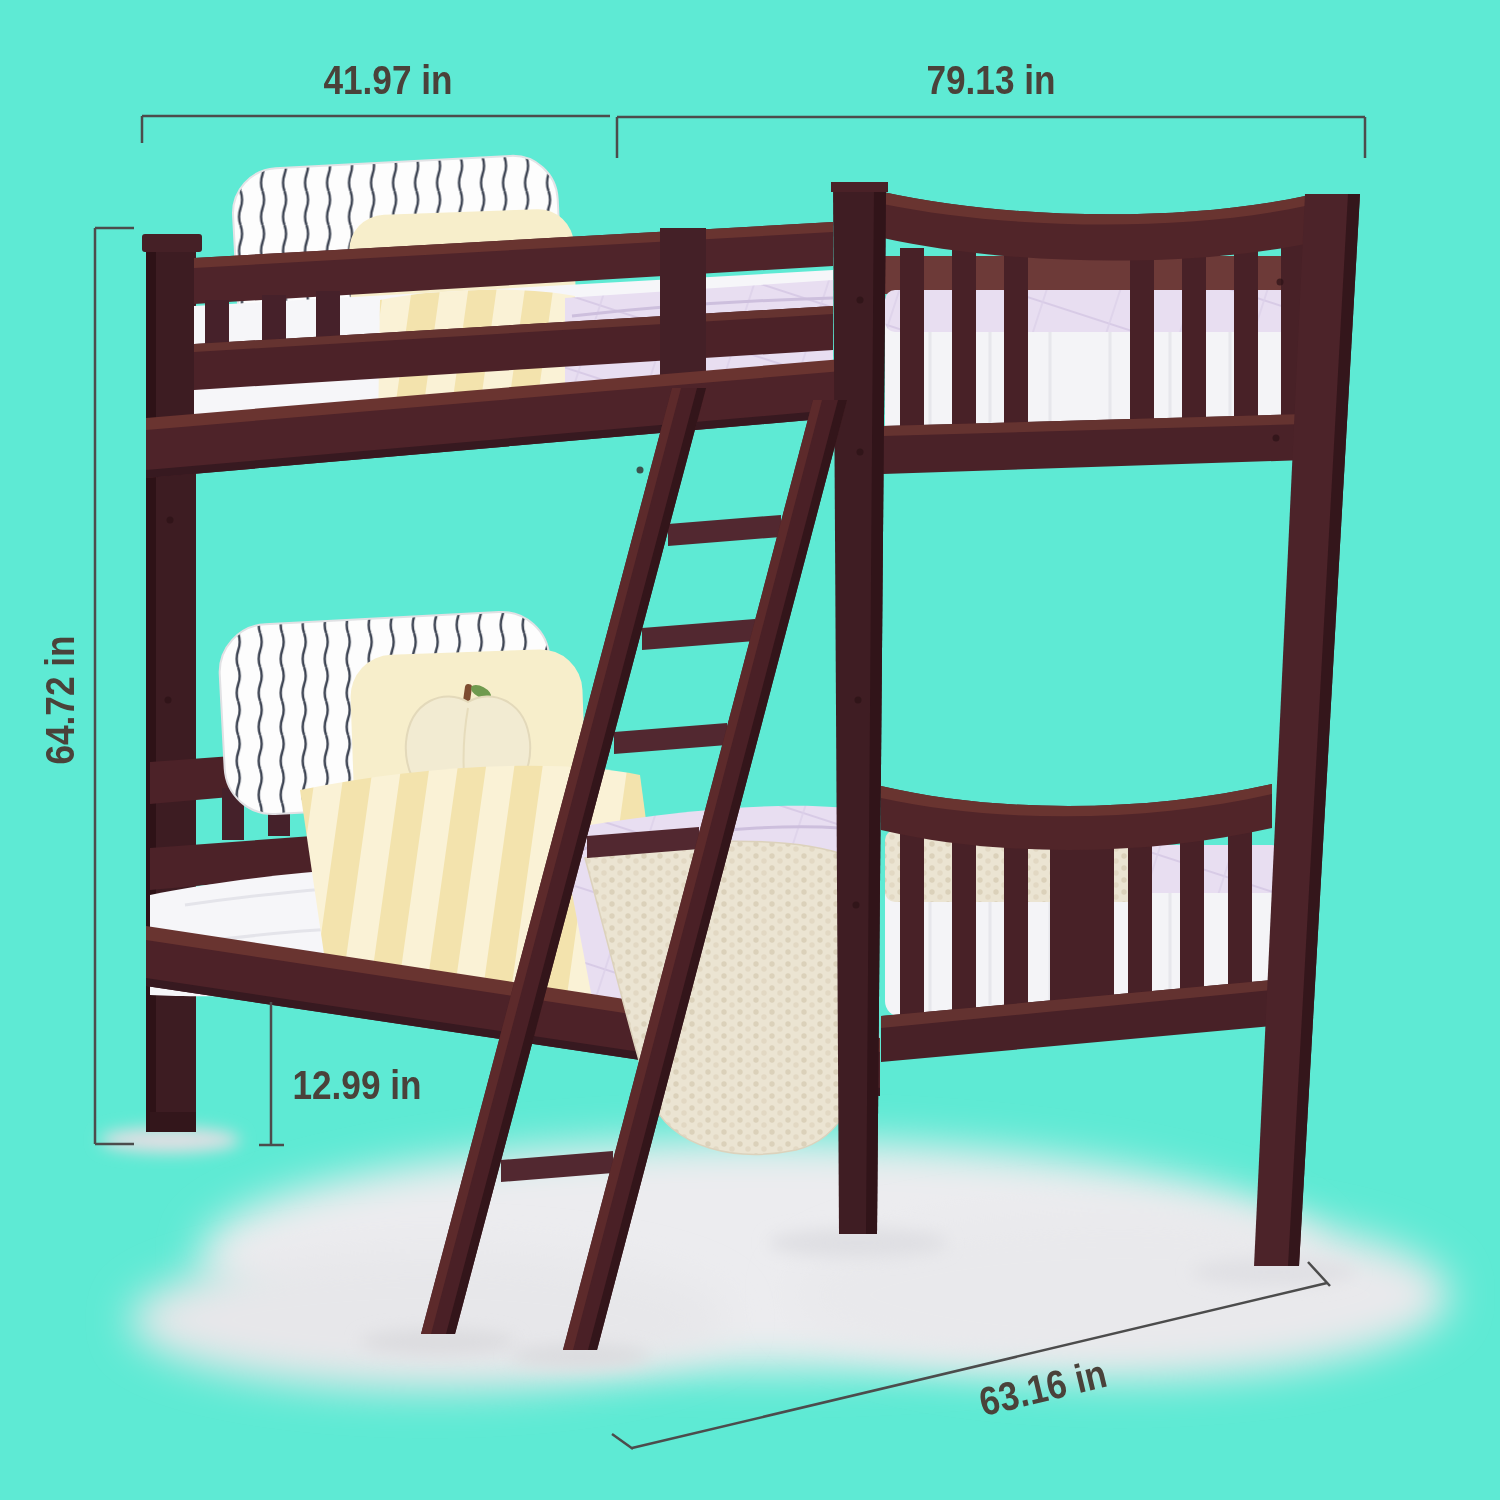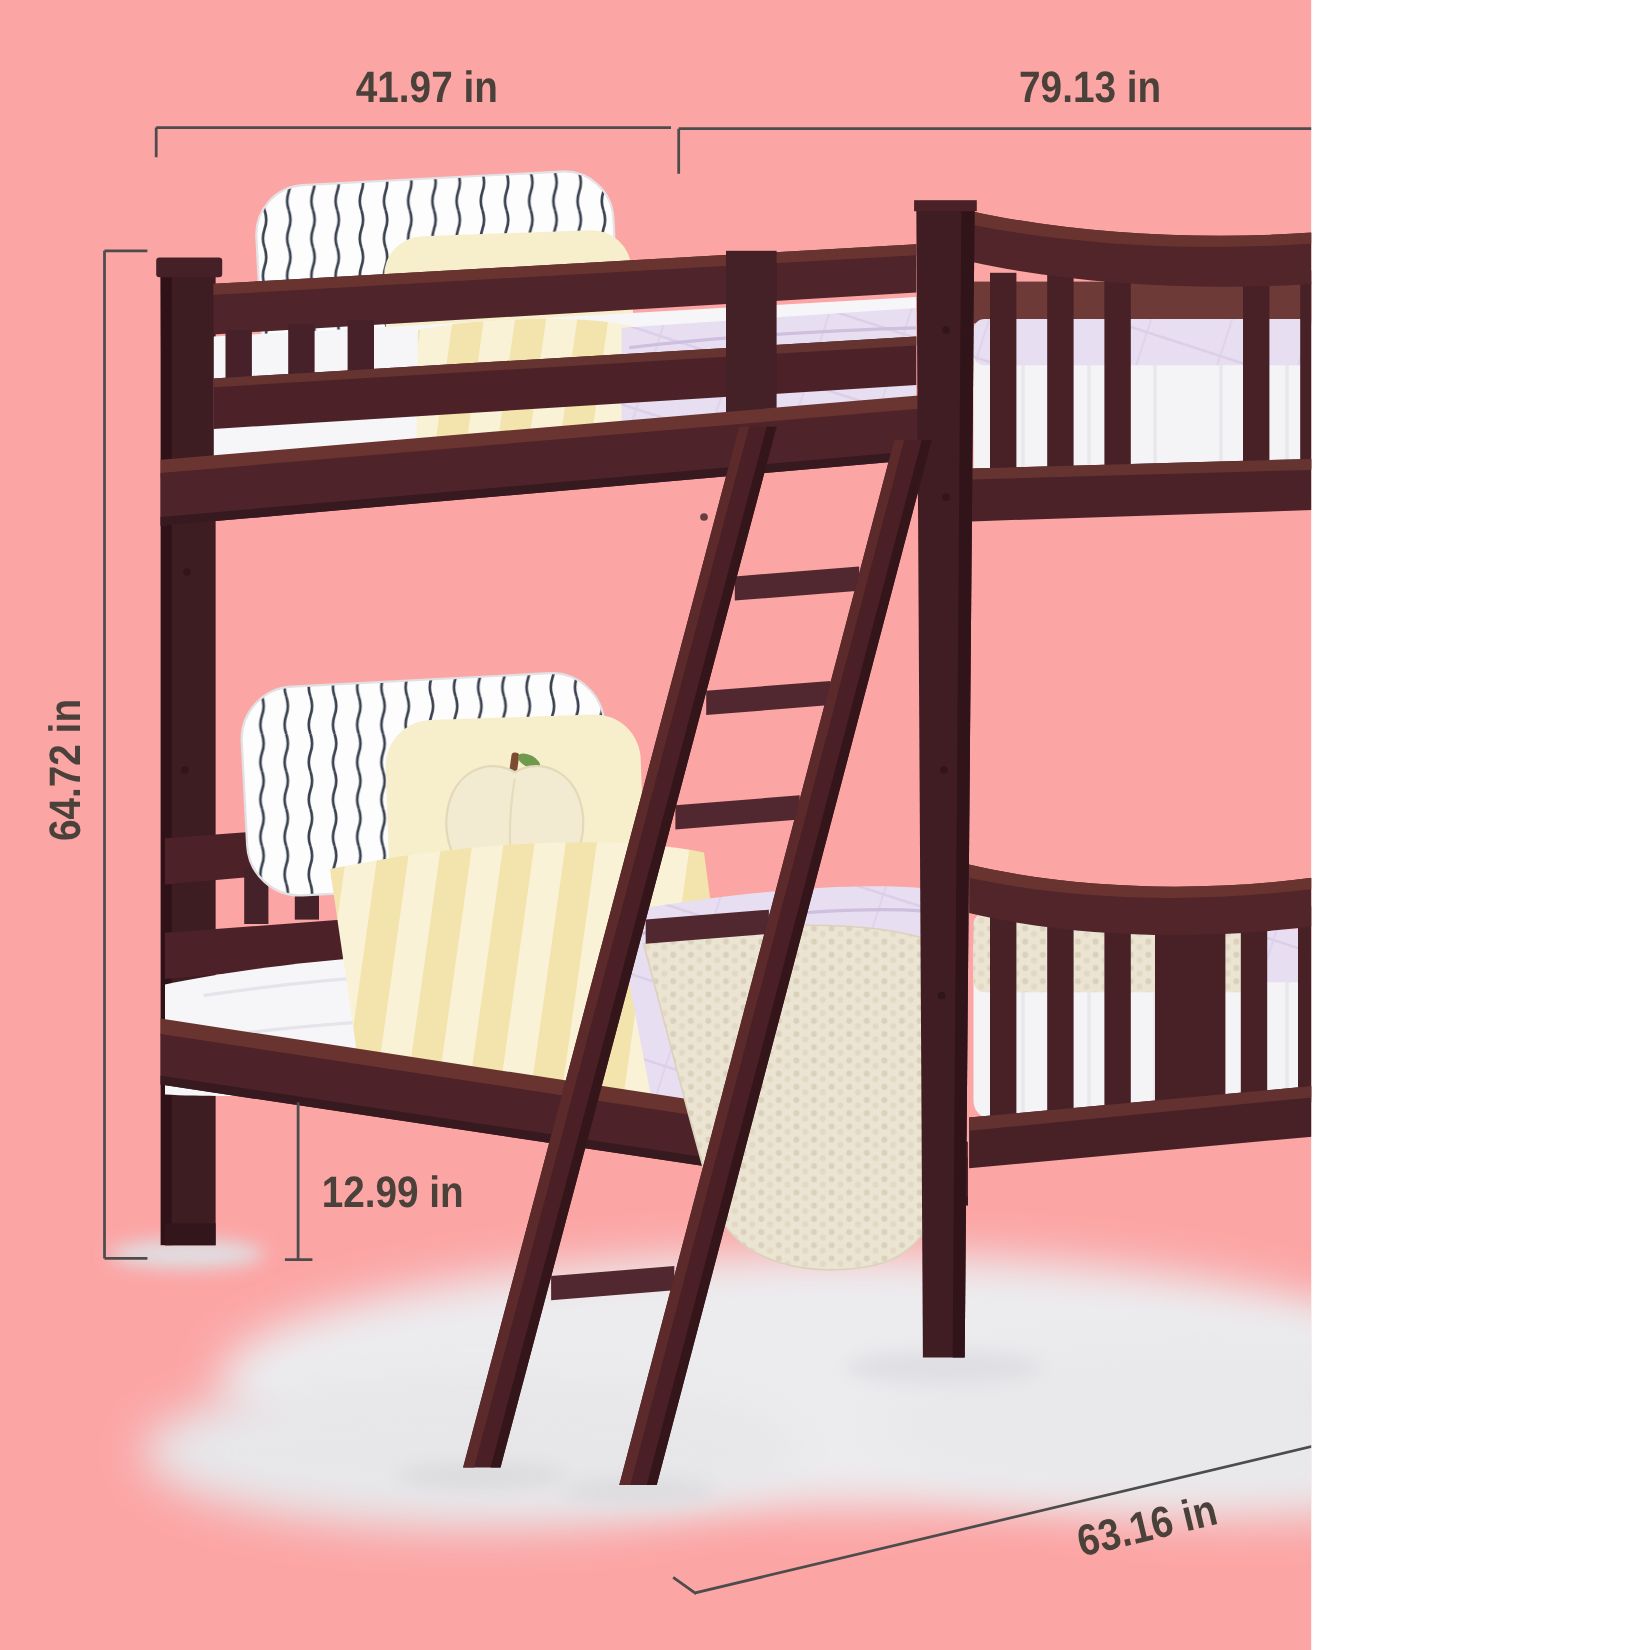--- a/index.html
+++ b/index.html
@@ -1,16 +1,16 @@
 <!DOCTYPE html>
 <html><head>
 <meta charset="utf-8">
 <style>
   html,body{margin:0;padding:0;background:#ffffff;}
-  .canvas{position:relative;width:1192px;height:1500px;background:#fca5a5;overflow:hidden;
+  .canvas{position:relative;width:1500px;height:1500px;background:#5eead4;overflow:hidden;
           font-family:"Liberation Sans",sans-serif;}
   .scene{position:absolute;left:0;top:0;width:1500px;height:1500px;}
   .dim-label{position:absolute;font:700 40px "Liberation Sans",sans-serif;color:#4a423a;
              white-space:nowrap;transform:translate(-50%,-50%) scaleX(.88);}
   .dim-label.rot-left{transform:translate(-50%,-50%) rotate(-90deg) scaleX(.88);}
   .dim-label.rot-diag{transform:translate(-50%,-50%) rotate(-13.5deg) scaleX(.88);}
 </style>
 </head>
 <body>
 

